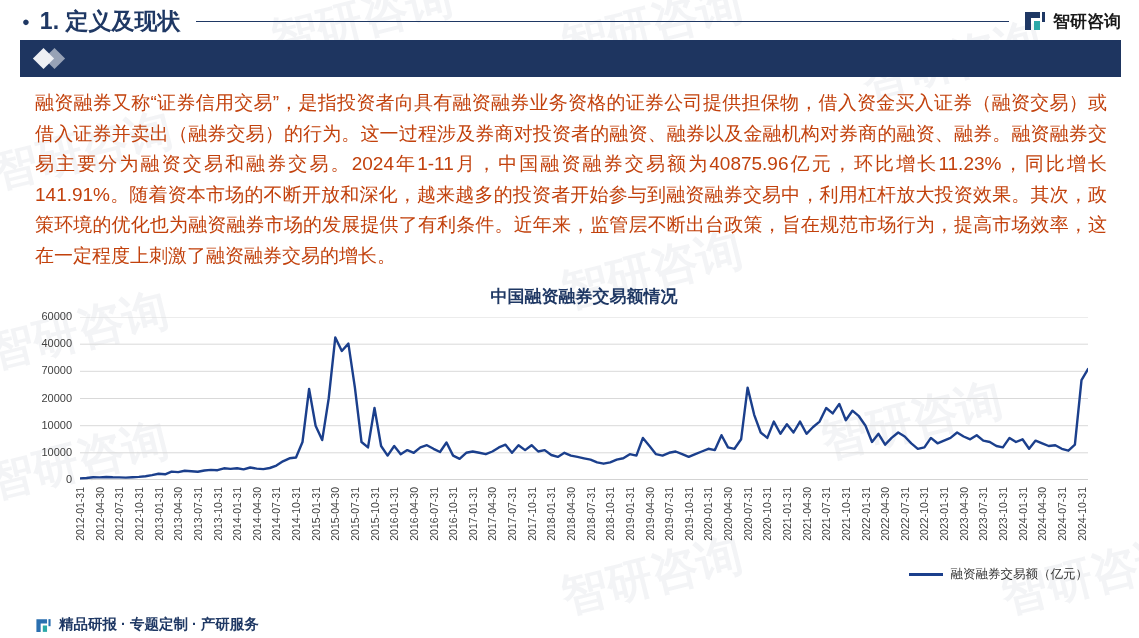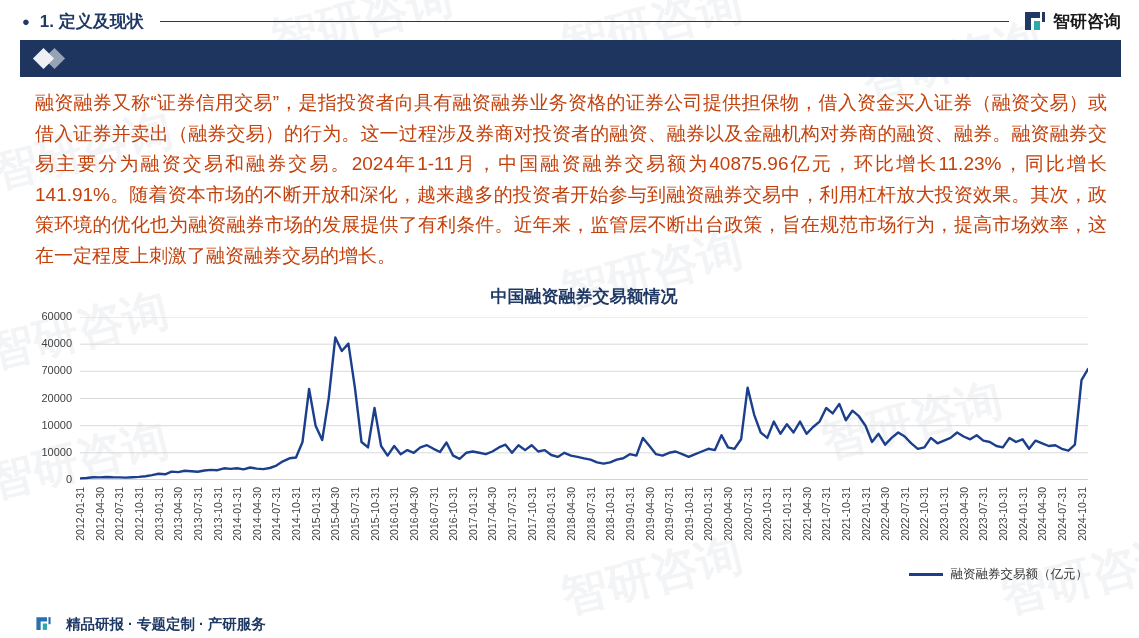--- a/index.html
+++ b/index.html
@@ -6,21 +6,21 @@
   .page{
     position:relative;width:1139px;height:638px;background:#ffffff;
     font-family:"Liberation Sans","DejaVu Sans",sans-serif;overflow:hidden;
   }
   
   .wm{position:absolute;color:rgba(31,56,100,0.055);font-weight:bold;
       font-size:46px;transform:rotate(-14deg);pointer-events:none;white-space:nowrap;}
   
   .top-header{position:absolute;left:22px;top:8px;right:18px;height:26px;display:flex;align-items:center;}
   .bullet{color:#1f3864;font-size:13px;margin-right:10px;}
-  .section-label{color:#1f3864;font-weight:bold;font-size:17px;white-space:nowrap;}
+  .section-label{color:#1f3864;font-weight:bold;font-size:23px;white-space:nowrap;}
   .header-rule{flex:1;height:0;border-top:1.6px solid #1f3864;margin:0 14px 0 16px;}
   .brand{display:flex;align-items:center;gap:6px;}
   .brand-name{font-size:17px;font-weight:bold;color:#1a1a1a;white-space:nowrap;}
   
   .banner{position:absolute;left:20px;top:40px;width:1101px;height:37px;background:#1e3560;
           display:flex;align-items:center;padding-left:14px;box-sizing:border-box;}
   .banner-diamonds{position:relative;width:36px;height:24px;margin-right:12px;}
   .diamond{position:absolute;width:15px;height:15px;top:4px;}
   .diamond.back{left:13px;background:#97a2b6;transform:rotate(45deg);}
   .diamond.front{left:2px;background:#eef0f4;transform:rotate(45deg);}
@@ -36,21 +36,21 @@
   .xtick{position:absolute;top:487px;width:14px;writing-mode:vertical-rl;transform:rotate(180deg);
          font-size:10.5px;color:#404040;line-height:14px;white-space:nowrap;}
   .legend{position:absolute;left:80px;top:566px;width:1008px;display:flex;justify-content:flex-end;
           align-items:center;gap:8px;}
   .legend-line{width:34px;height:3px;background:#1b3f8c;}
   .legend-label{font-size:12.5px;color:#333333;}
   
   .source-row{position:absolute;left:10px;top:598px;width:1119px;height:20px;}
   .source-rule{position:absolute;left:0;top:9px;width:838px;border-top:1.6px solid #26334d;}
   .source-note{position:absolute;right:14px;top:0;font-size:14px;color:#1f3864;white-space:nowrap;}
-  .footer{position:absolute;left:35px;top:615px;display:flex;align-items:flex-start;gap:14px;}
+  .footer{position:absolute;left:35px;top:615px;display:flex;align-items:flex-end;gap:7px;}
   .footer-tagline{font-size:14.5px;color:#1f3864;font-weight:bold;white-space:nowrap;}
 </style>
 </head>
 <body>
 
 <div class="page">
 
   <span class="wm" style="left:270px;top:-12px">智研咨询</span>
   <span class="wm" style="left:560px;top:-6px">智研咨询</span>
   <span class="wm" style="left:860px;top:30px">智研咨询</span>

